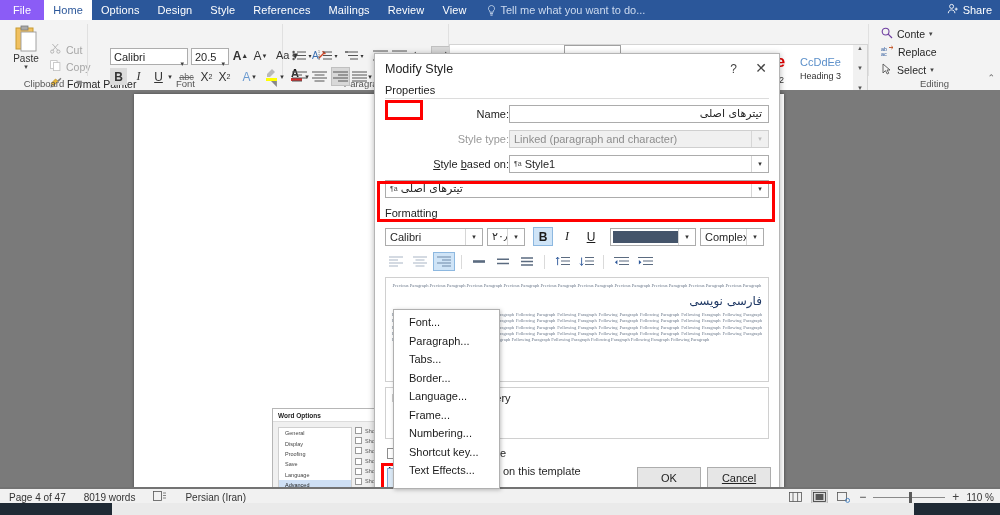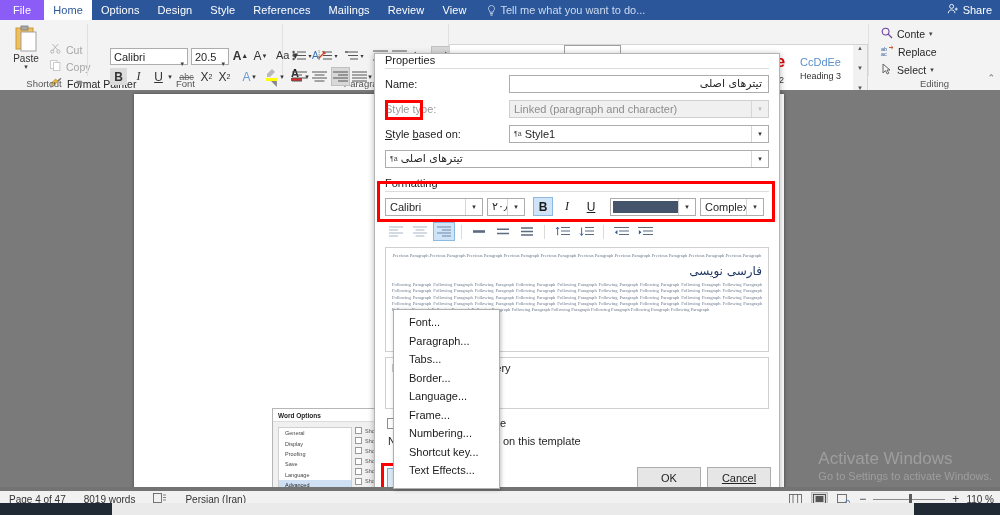--- a/index.html
+++ b/index.html
@@ -138,21 +138,21 @@
   
   .watermark{
     position:absolute;right:8px;bottom:4px;text-align:left;color:#9e9e9e;
     pointer-events:none;
   }
   .wm1{font-size:17px;line-height:20px;}
   .wm2{font-size:11px;line-height:14px;}
   
   .statusbar{
     position:absolute;left:0;top:487px;width:1000px;height:16px;
-    background:#f1f1f1;border-top:4px solid #737373;font-size:10px;color:#333;
+    background:#f1f1f1;border-top:2px solid #737373;font-size:10px;color:#333;
     display:flex;align-items:center;
   }
   .sb-item{padding:0 9px;white-space:nowrap;}
   .sb-right{position:absolute;right:6px;top:0;height:16px;display:flex;align-items:center;gap:7px;}
   .viewbtn{width:15px;height:13px;border:1px solid transparent;display:flex;align-items:center;justify-content:center;}
   .viewbtn.active{background:#d8d8d8;border-color:#c0c0c0;}
   .zoomtrack{width:72px;height:1px;background:#8a8a8a;position:relative;}
   .zoomthumb{position:absolute;left:36px;top:-5px;width:3px;height:11px;background:#5a5a5a;}
   
   .taskbar{
@@ -167,21 +167,21 @@
   .dlg-title{
     height:30px;display:flex;align-items:center;padding:0 0 0 10px;
     font-size:12.5px;color:#222;position:relative;
   }
   .dlg-help{position:absolute;right:42px;top:8px;font-size:12px;color:#444;}
   .dlg-close{position:absolute;right:12px;top:6px;font-size:14px;color:#444;}
   .section{margin:0 10px;}
   .seclabel{font-size:11px;color:#222;position:relative;padding-bottom:2px;}
   .secline{border-top:1px solid #dcdcdc;}
   .frow{display:flex;align-items:center;height:21px;margin-top:4px;}
-  .flabel{width:124px;font-size:11px;color:#222;}
+  .flabel{width:124px;font-size:11px;color:#222;text-align:right;}
   .flabel.dim{color:#9a9a9a;}
   .fctl{
     flex:1;height:18px;border:1px solid #acacac;background:#fff;
     display:flex;align-items:center;padding:0 0 0 4px;font-size:11px;
     box-sizing:border-box;position:relative;
   }
   .fctl.dis{background:#f0f0f0;color:#8d8d8d;border-color:#cfcfcf;}
   .ddbtn{
     width:16px;height:16px;border-left:1px solid #d6d6d6;background:#fff;
     position:absolute;right:0px;top:0px;display:flex;align-items:center;
@@ -350,21 +350,21 @@
         <span>
           <svg width="12" height="11" viewBox="0 0 12 11">
               <path d="M1 6.5 5.5 2l2.5 2.2L3.6 8.8z" fill="#e8b63a" stroke="#b88a1e" stroke-width="0.7"></path>
               <path d="M7.2 3.5 10.6 0.8l.8 1-3 3.2z" fill="#7a7a7a"></path>
               <path d="M1.2 7.6 0.6 10.4l2.6-.9z" fill="#d6d6d6" stroke="#9a9a9a" stroke-width="0.6"></path>
             </svg>
         </span>
         <span>Format Painter</span>
       </div>
     </div>
-    <div class="grplabel" style="left:0;width:88px;">Shortcut</div>
+    <div class="grplabel" style="left:0;width:88px;">Clipboard</div>
     <div class="dialoglauncher" style="right:6px;">◥</div>
     <div class="grpsep" style="right:0;"></div>
   </div>
 
   <div class="grp" style="left:88px;width:195px;">
     <div class="grplabel" style="left:0;width:195px;">Font</div>
     <div class="dialoglauncher" style="right:6px;">◥</div>
     <div class="grpsep" style="right:0;"></div>
   </div>
   <div class="fontname">
@@ -616,27 +616,28 @@
           <span class="wo-cb"></span>
           <span>Show te</span>
         </div>
         <div class="wo-row">
           <span class="wo-cb"></span>
           <span>Show c</span>
         </div>
       </div>
   </div>
 
-  <div class="watermark">
-    <div class="wm1">Activate Windows</div>
-    <div class="wm2">Go to Settings to activate Windows.</div>
-  </div>
 </div>
 
 <div class="dialog">
+  <div class="dlg-title">
+    <span>Modify Style</span>
+    <span class="dlg-help">?</span>
+    <span class="dlg-close">✕</span>
+  </div>
 
   <div class="section">
     <div class="seclabel">Properties</div>
     <div class="secline"></div>
 
     <div class="frow">
       <div class="flabel">Name:</div>
       <div class="fctl">
         <span class="rtlval">تیترهای اصلی</span>
       </div>

